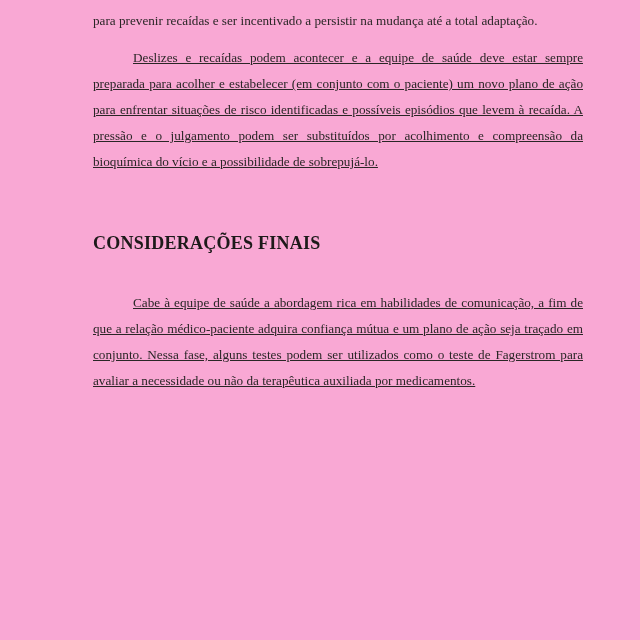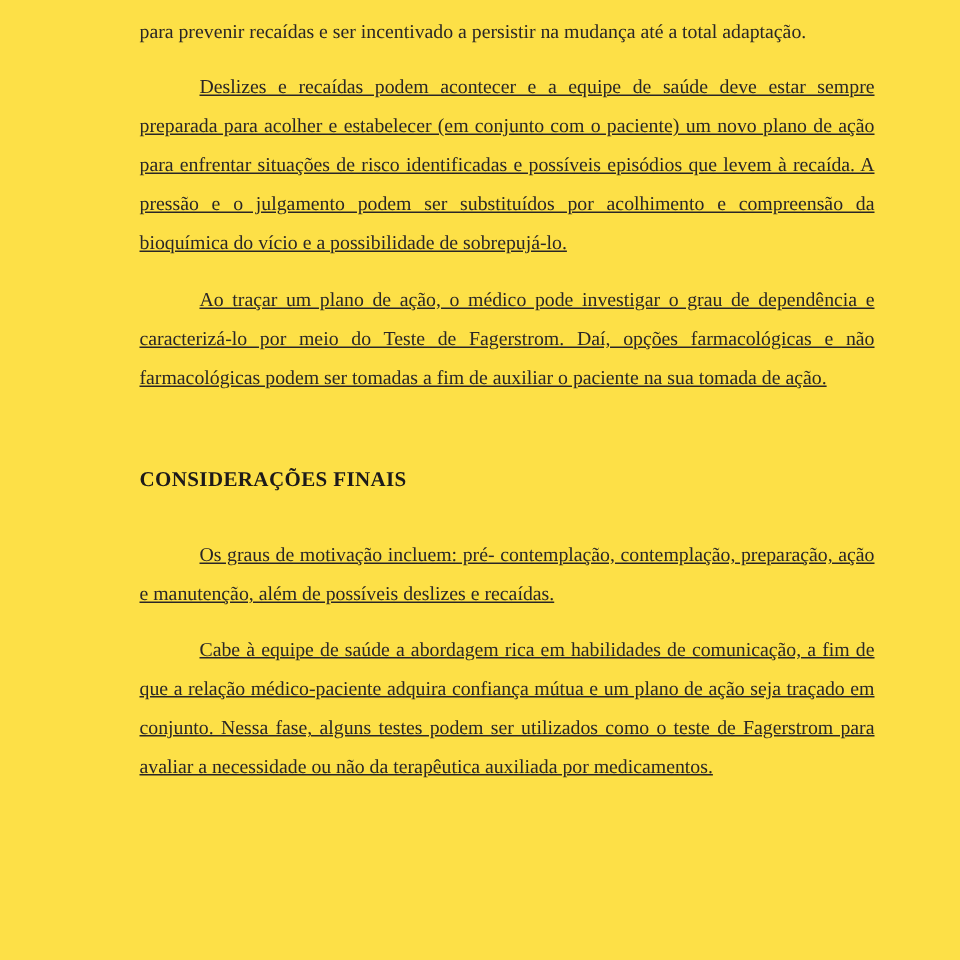--- a/index.html
+++ b/index.html
@@ -14,21 +14,21 @@
     overflow: hidden;
     font-family: "Liberation Serif", "DejaVu Serif", serif;
     color: #231f1f;
     -webkit-font-smoothing: antialiased;
   }
 
   #page {
     position: relative;
     width: 640px;
     height: 640px;
-    background: #fde047;
+    background: #f9a8d4;
     box-sizing: border-box;
   }
 
   
   .column {
     position: absolute;
     left: 93px;
     top: 0;
     width: 490px;
   }
@@ -49,21 +49,21 @@
   }
   .para.cont {
     text-indent: 0;
   }
 
   
   .gap-para { height: 11px; }
 
   
   .heading {
-    font-size: 14px;
+    font-size: 18px;
     font-weight: bold;
     letter-spacing: 0.25px;
     line-height: 20px;
     margin: 0;
     color: #1d1a1a;
     text-align: left;
     white-space: nowrap;
   }
 
   
@@ -82,29 +82,27 @@
     <div class="sp-8"></div>
 
     <p class="para cont">para prevenir recaídas e ser incentivado a persistir na mudança até a total adaptação.</p>
 
     <div class="gap-para"></div>
 
     <p class="para indent">Deslizes e recaídas podem acontecer e a equipe de saúde deve estar sempre preparada para acolher e estabelecer (em conjunto com o paciente) um novo plano de ação para enfrentar situações de risco identificadas e possíveis episódios que levem à recaída. A pressão e o julgamento podem ser substituídos por acolhimento e compreensão da bioquímica do vício e a possibilidade de sobrepujá-lo.</p>
 
     <div class="gap-para"></div>
 
-    <p class="para indent">Ao traçar um plano de ação, o médico pode investigar o grau de dependência e caracterizá-lo por meio do Teste de Fagerstrom. Daí, opções farmacológicas e não farmacológicas podem ser tomadas a fim de auxiliar o paciente na sua tomada de ação.</p>
 
     <div class="sp-46"></div>
 
     <h2 class="heading">CONSIDERAÇÕES FINAIS</h2>
 
     <div class="sp-26"></div>
 
-    <p class="para indent">Os graus de motivação incluem: pré- contemplação, contemplação, preparação, ação e manutenção, além de possíveis deslizes e recaídas.</p>
 
     <div class="gap-para"></div>
 
     <p class="para indent">Cabe à equipe de saúde a abordagem rica em habilidades de comunicação, a fim de que a relação médico-paciente adquira confiança mútua e um plano de ação seja traçado em conjunto. Nessa fase, alguns testes podem ser utilizados como o teste de Fagerstrom para avaliar a necessidade ou não da terapêutica auxiliada por medicamentos.</p>
 
     <div class="gap-para"></div>
 
 
     <div class="sp-40"></div>
 

